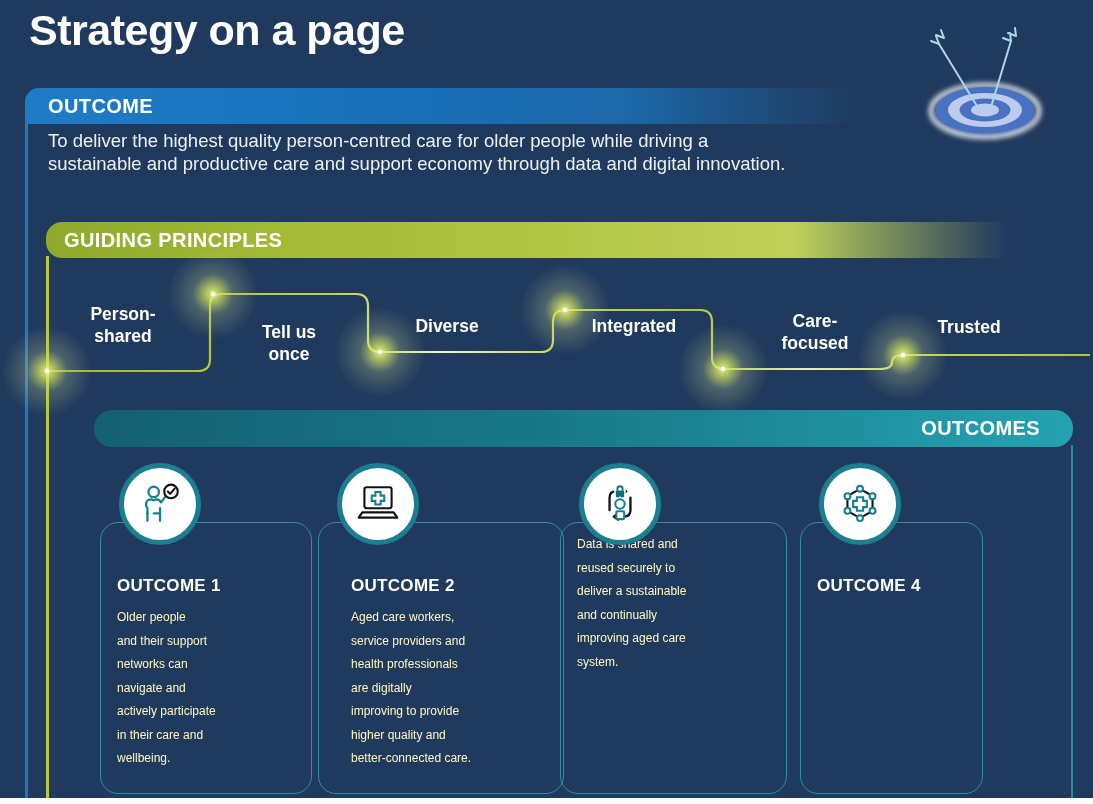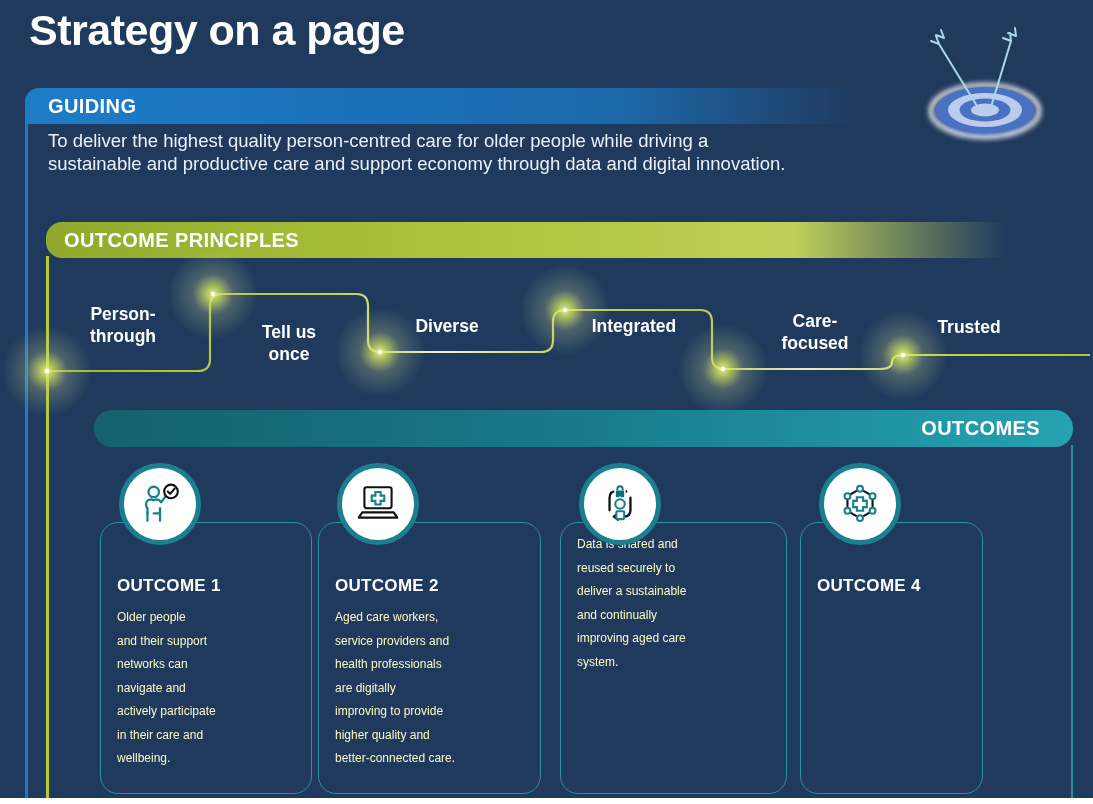--- a/index.html
+++ b/index.html
@@ -95,31 +95,31 @@
     <ellipse cx="85" cy="92" rx="14" ry="6.5" fill="#bdcbed"></ellipse>
     <g stroke="#a8d8ea" stroke-width="2" stroke-linecap="round" fill="none">
       <line x1="77" y1="88" x2="39" y2="26"></line>
       <path d="M39 26 l-8 -3 m8 3 l-3 -8 m8 2 l-8 -3 m8 3 l-3 -8"></path>
       <line x1="91" y1="89" x2="111" y2="23"></line>
       <path d="M111 23 l-8 -3 m8 3 l-1 -8 m6 3 l-8 -3 m8 3 l-1 -8"></path>
     </g>
   </svg>
 
   <div class="vision-banner">
-    <div class="banner-label">GUIDING</div>
+    <div class="banner-label">OUTCOME</div>
   </div>
   <div class="vision-text">To deliver the highest quality person-centred care for older people while driving a
 sustainable and productive care and support economy through data and digital innovation.</div>
 
   <div class="vline vline-blue"></div>
   <div class="vline vline-green"></div>
   <div class="vline vline-teal"></div>
 
   <div class="gp-banner">
-    <div class="banner-label">OUTCOME PRINCIPLES</div>
+    <div class="banner-label">GUIDING PRINCIPLES</div>
   </div>
 
   <svg class="path-svg" width="1093" height="804" viewBox="0 0 1093 804">
     <defs>
       <radialGradient id="glow">
         <stop offset="0%" stop-color="#eef7a0" stop-opacity="0.95"></stop>
         <stop offset="18%" stop-color="#d9e95c" stop-opacity="0.72"></stop>
         <stop offset="45%" stop-color="#cdd98a" stop-opacity="0.26"></stop>
         <stop offset="100%" stop-color="#cdd98a" stop-opacity="0"></stop>
       </radialGradient>
@@ -145,21 +145,21 @@
       <circle cx="565" cy="310" r="45" fill="url(#glow)"></circle>
         <circle cx="565" cy="310" r="2.2" fill="#ffffff"></circle>
       <circle cx="723" cy="369" r="45" fill="url(#glow)"></circle>
         <circle cx="723" cy="369" r="2.2" fill="#ffffff"></circle>
       <circle cx="903" cy="355" r="45" fill="url(#glow)"></circle>
         <circle cx="903" cy="355" r="2.2" fill="#ffffff"></circle>
     </g>
   </svg>
 
   <div class="principle" style="left:123px; top:303px;">Person-
-through</div>
+shared</div>
   <div class="principle" style="left:289px; top:321px;">Tell us
 once</div>
   <div class="principle" style="left:447px; top:315px;">Diverse</div>
   <div class="principle" style="left:634px; top:315px;">Integrated</div>
   <div class="principle" style="left:815px; top:310px;">Care-
 focused</div>
   <div class="principle" style="left:969px; top:316px;">Trusted</div>
 
   <div class="outcomes-banner">
     <div class="outcomes-label">OUTCOMES</div>
@@ -182,21 +182,21 @@
     <div class="card-heading">OUTCOME 1</div>
     <div class="card-text">Older people
 and their support
 networks can
 navigate and
 actively participate
 in their care and
 wellbeing.</div>
   </div>
 
-  <div class="card" style="left:318px; width:223px;">
+  <div class="card" style="left:318px; width:246px;padding-left:16px;">
     <div class="card-icon">
       <svg width="46" height="42" viewBox="0 0 44 40">
         <rect x="9" y="4" width="26" height="20" rx="2" fill="#ffffff" stroke="#111111" stroke-width="2"></rect>
         <path d="M19.5 8.5 h5 v3.5 h3.5 v5 h-3.5 v3.5 h-5 v-3.5 h-3.5 v-5 h3.5 Z" fill="none" stroke="#17808f" stroke-width="2"></path>
         <path d="M7 28 h30 l3.5 5 H3.5 Z" fill="#ffffff" stroke="#111111" stroke-width="2" stroke-linejoin="round"></path>
       </svg>
     </div>
     <div class="card-heading">OUTCOME 2</div>
     <div class="card-text">Aged care workers,
 service providers and

